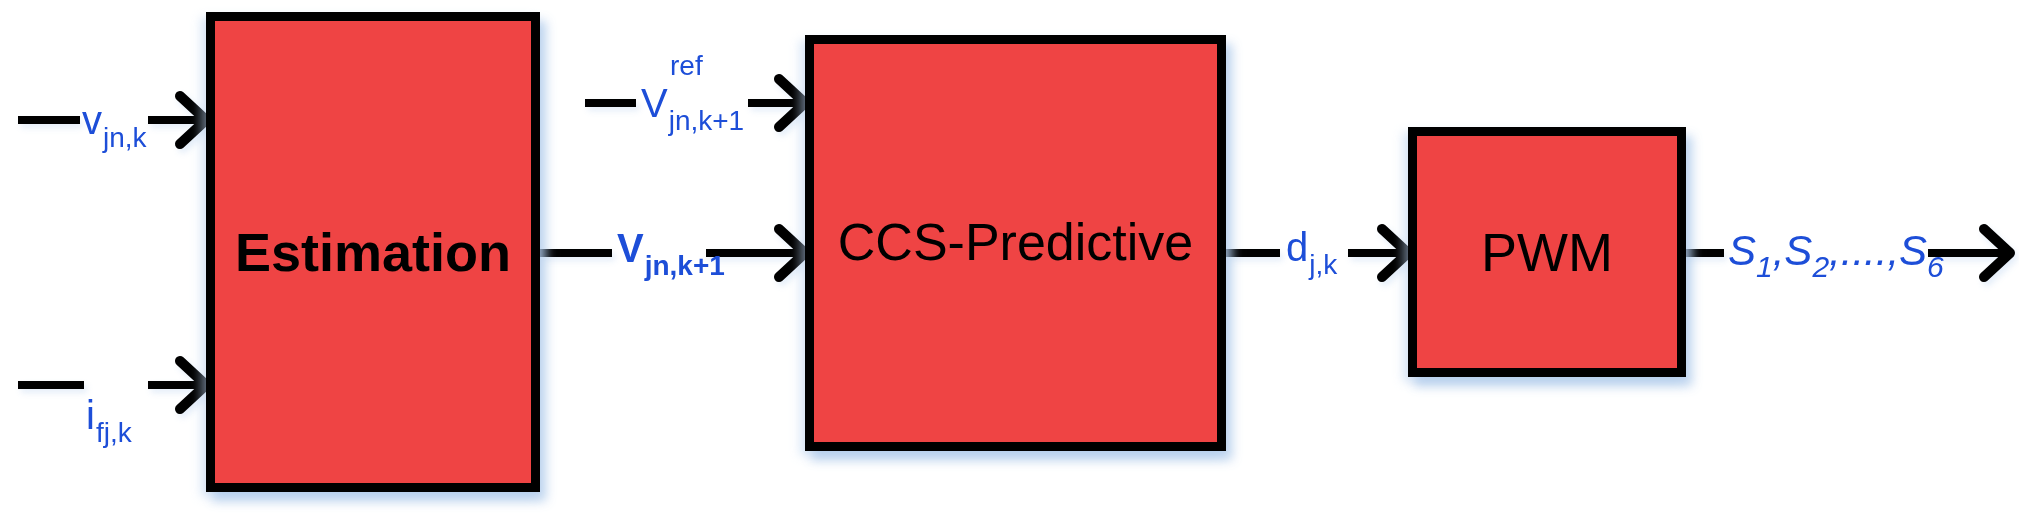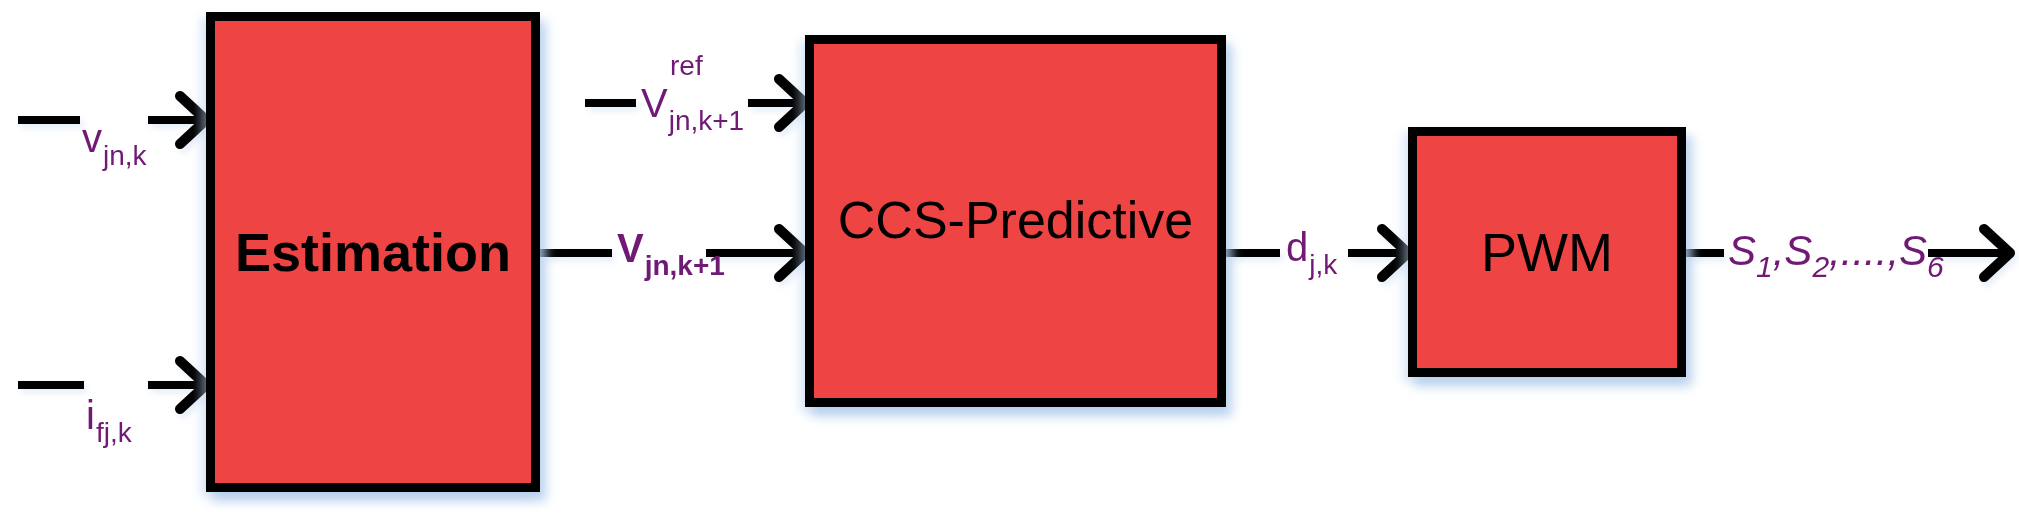--- a/index.html
+++ b/index.html
@@ -23,42 +23,42 @@
     background: #ef4444;
     border: 9px solid #000000;
     display: flex;
     align-items: center;
     justify-content: center;
     text-align: center;
     box-shadow: 6px 9px 10px rgba(176, 203, 235, 0.85),
                -6px 5px 9px rgba(186, 210, 240, 0.45);
   }
   .block-estimation { left: 206px; top: 12px;  width: 334px; height: 480px; }
-  .block-ccs        { left: 805px; top: 35px;  width: 421px; height: 372px; }
+  .block-ccs        { left: 805px; top: 35px;  width: 421px; height: 416px; }
   .block-pwm        { left: 1408px; top: 127px; width: 278px; height: 250px; }
 
   .block-title-bold    { font-size: 54px; font-weight: bold; letter-spacing: 0px; }
   .block-title-regular { font-size: 54px; font-weight: normal; }
   .block-title-two-line { font-size: 52px; font-weight: normal; line-height: 1.22; }
 
   
   svg.wires {
     position: absolute;
     left: 0; top: 0;
     filter: drop-shadow(3px 4px 3px rgba(198, 217, 241, 0.45));
   }
 
   
   .sig {
     position: absolute;
     transform: translateY(-52%);
     white-space: nowrap;
     font-size: 40px;
     line-height: 1.1;
-    color: #701a75;
+    color: #1d4ed8;
   }
   .sig .sub {
     font-size: 28px;
     position: relative;
     top: 13px;
     margin-left: 1px;
   }
   .sig .sup {
     position: absolute;
     top: -30px;
@@ -123,21 +123,21 @@
   <div class="block block-ccs">
     <div class="block-title-two-line">
       <div>CCS-Predictive</div>
     </div>
   </div>
 
   <div class="block block-pwm">
     <span class="block-title-regular">PWM</span>
   </div>
 
-  <div class="sig" style="left:82px; top:139px;text-align:right;">
+  <div class="sig" style="left:82px; top:121px;text-align:right;">
     <span class="main">v</span><span class="sub">jn,k</span>
   </div>
 
   <div class="sig" style="left:86px; top:386px;margin-top:30px;">
     <span class="main">i</span><span class="sub">fj,k</span>
   </div>
 
   <div class="sig" style="left:641px; top:104px;">
     <span class="sup">ref</span><span class="main">V</span><span class="sub">jn,k+1</span>
   </div>

